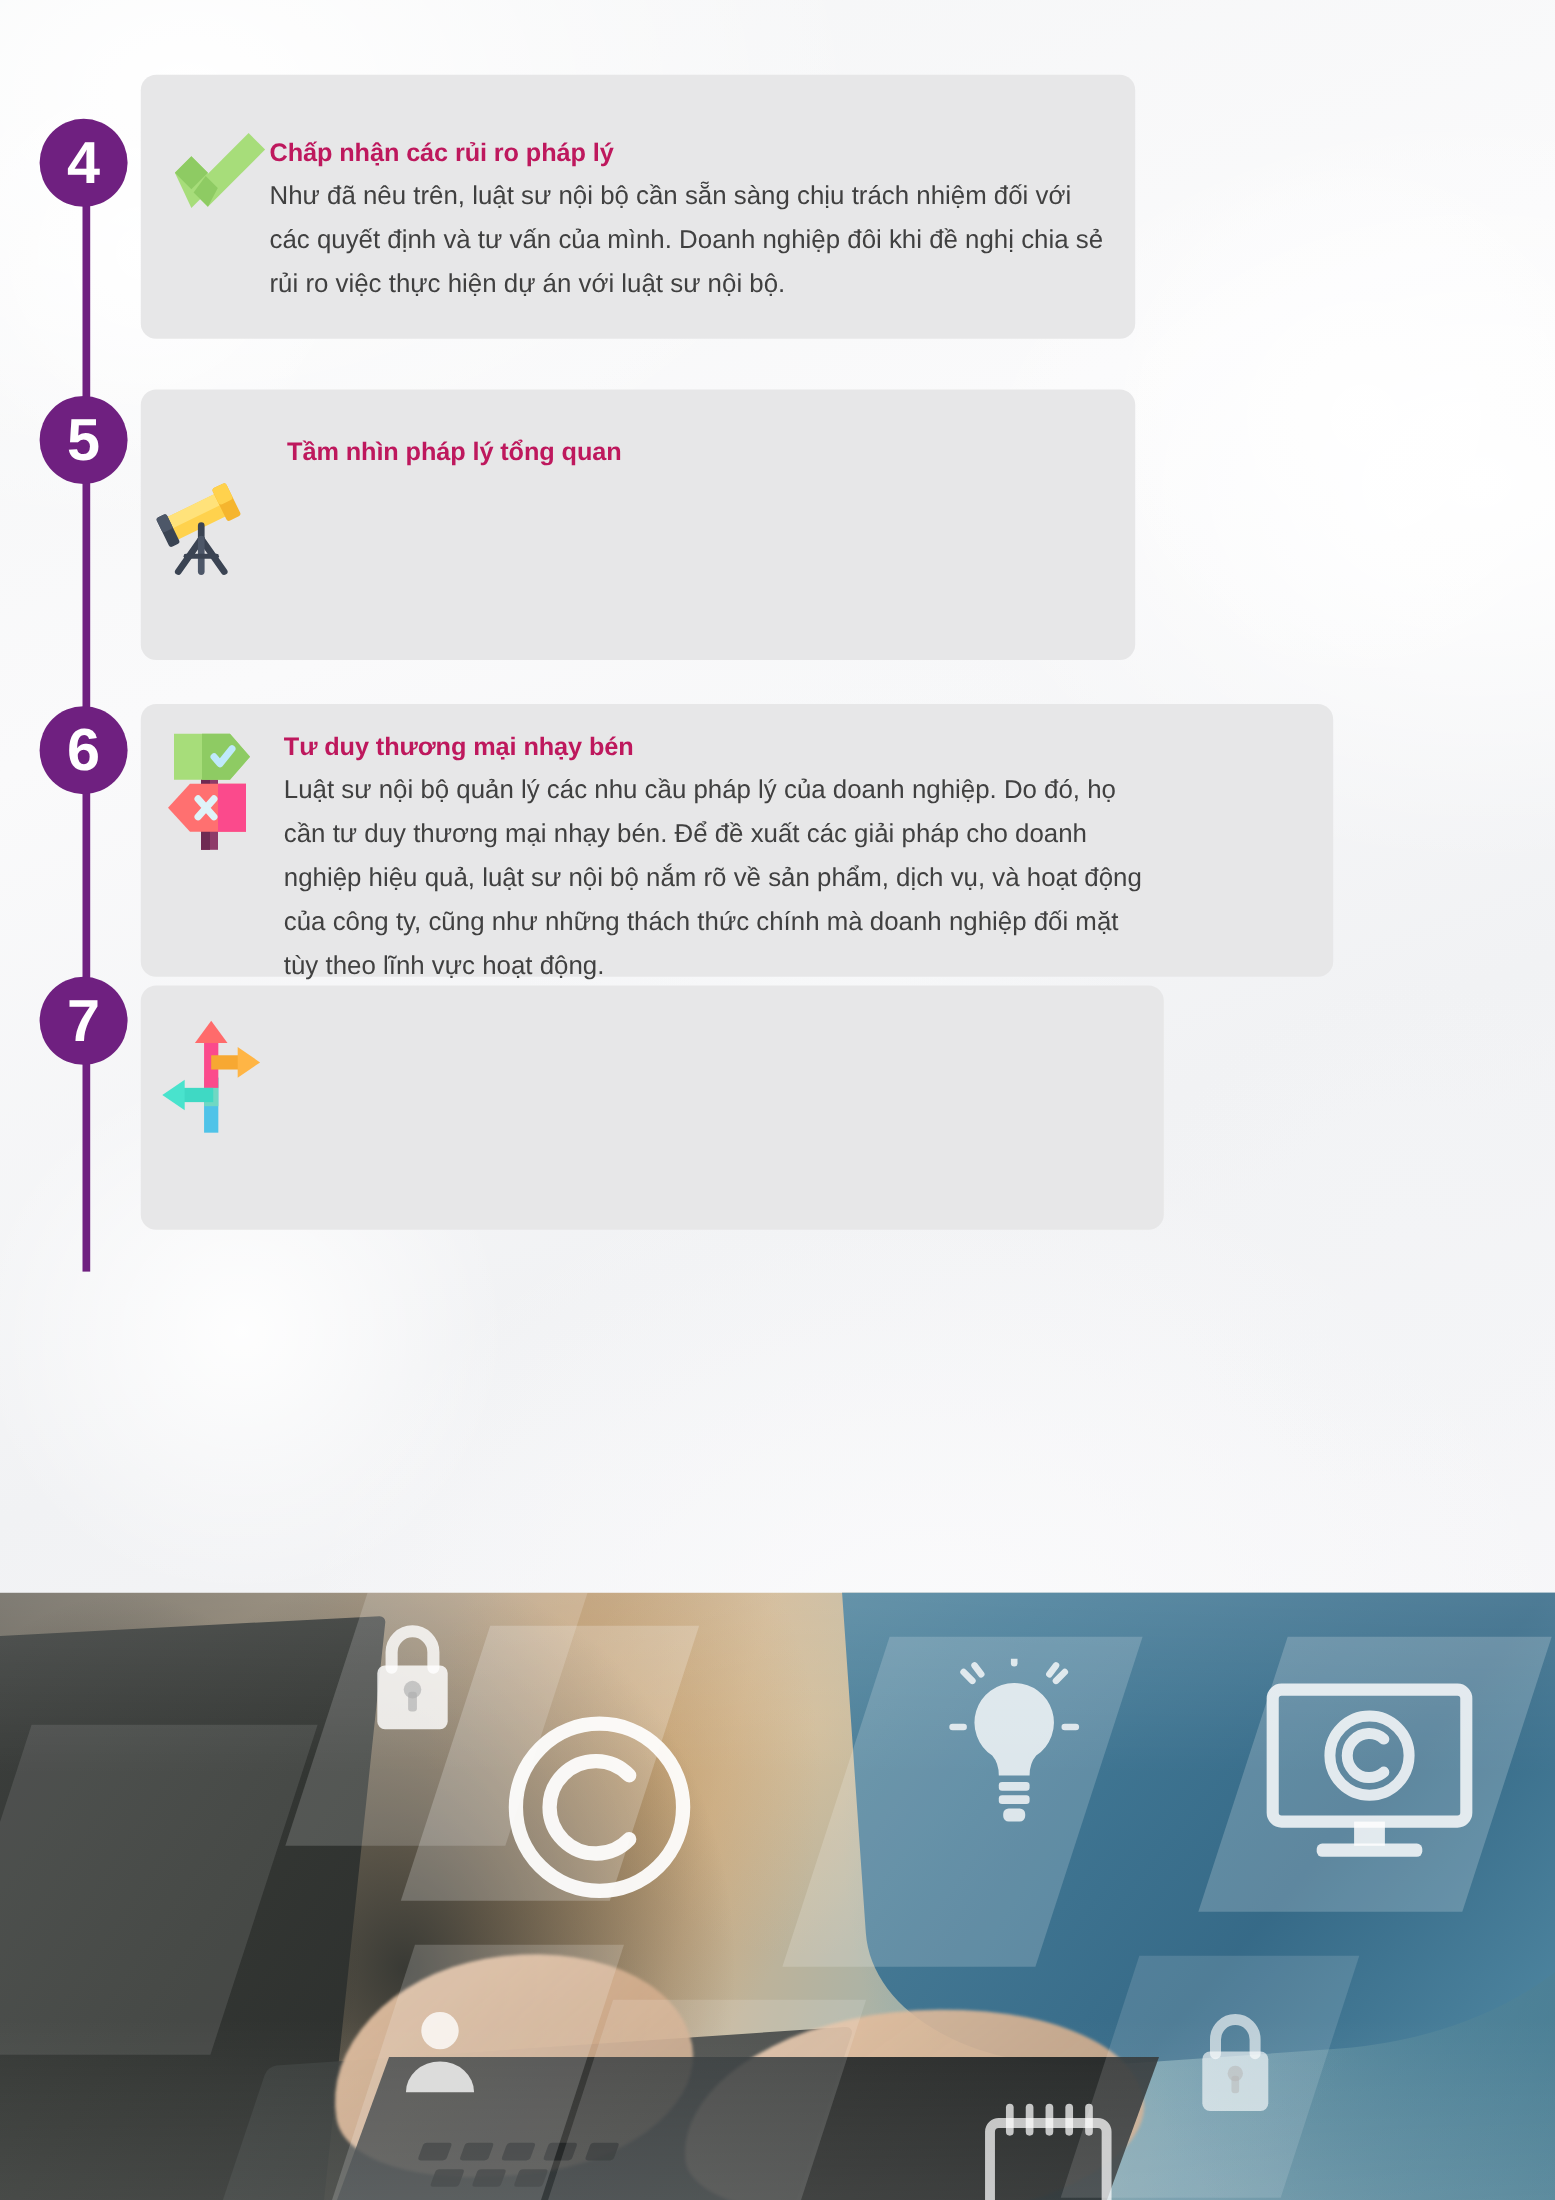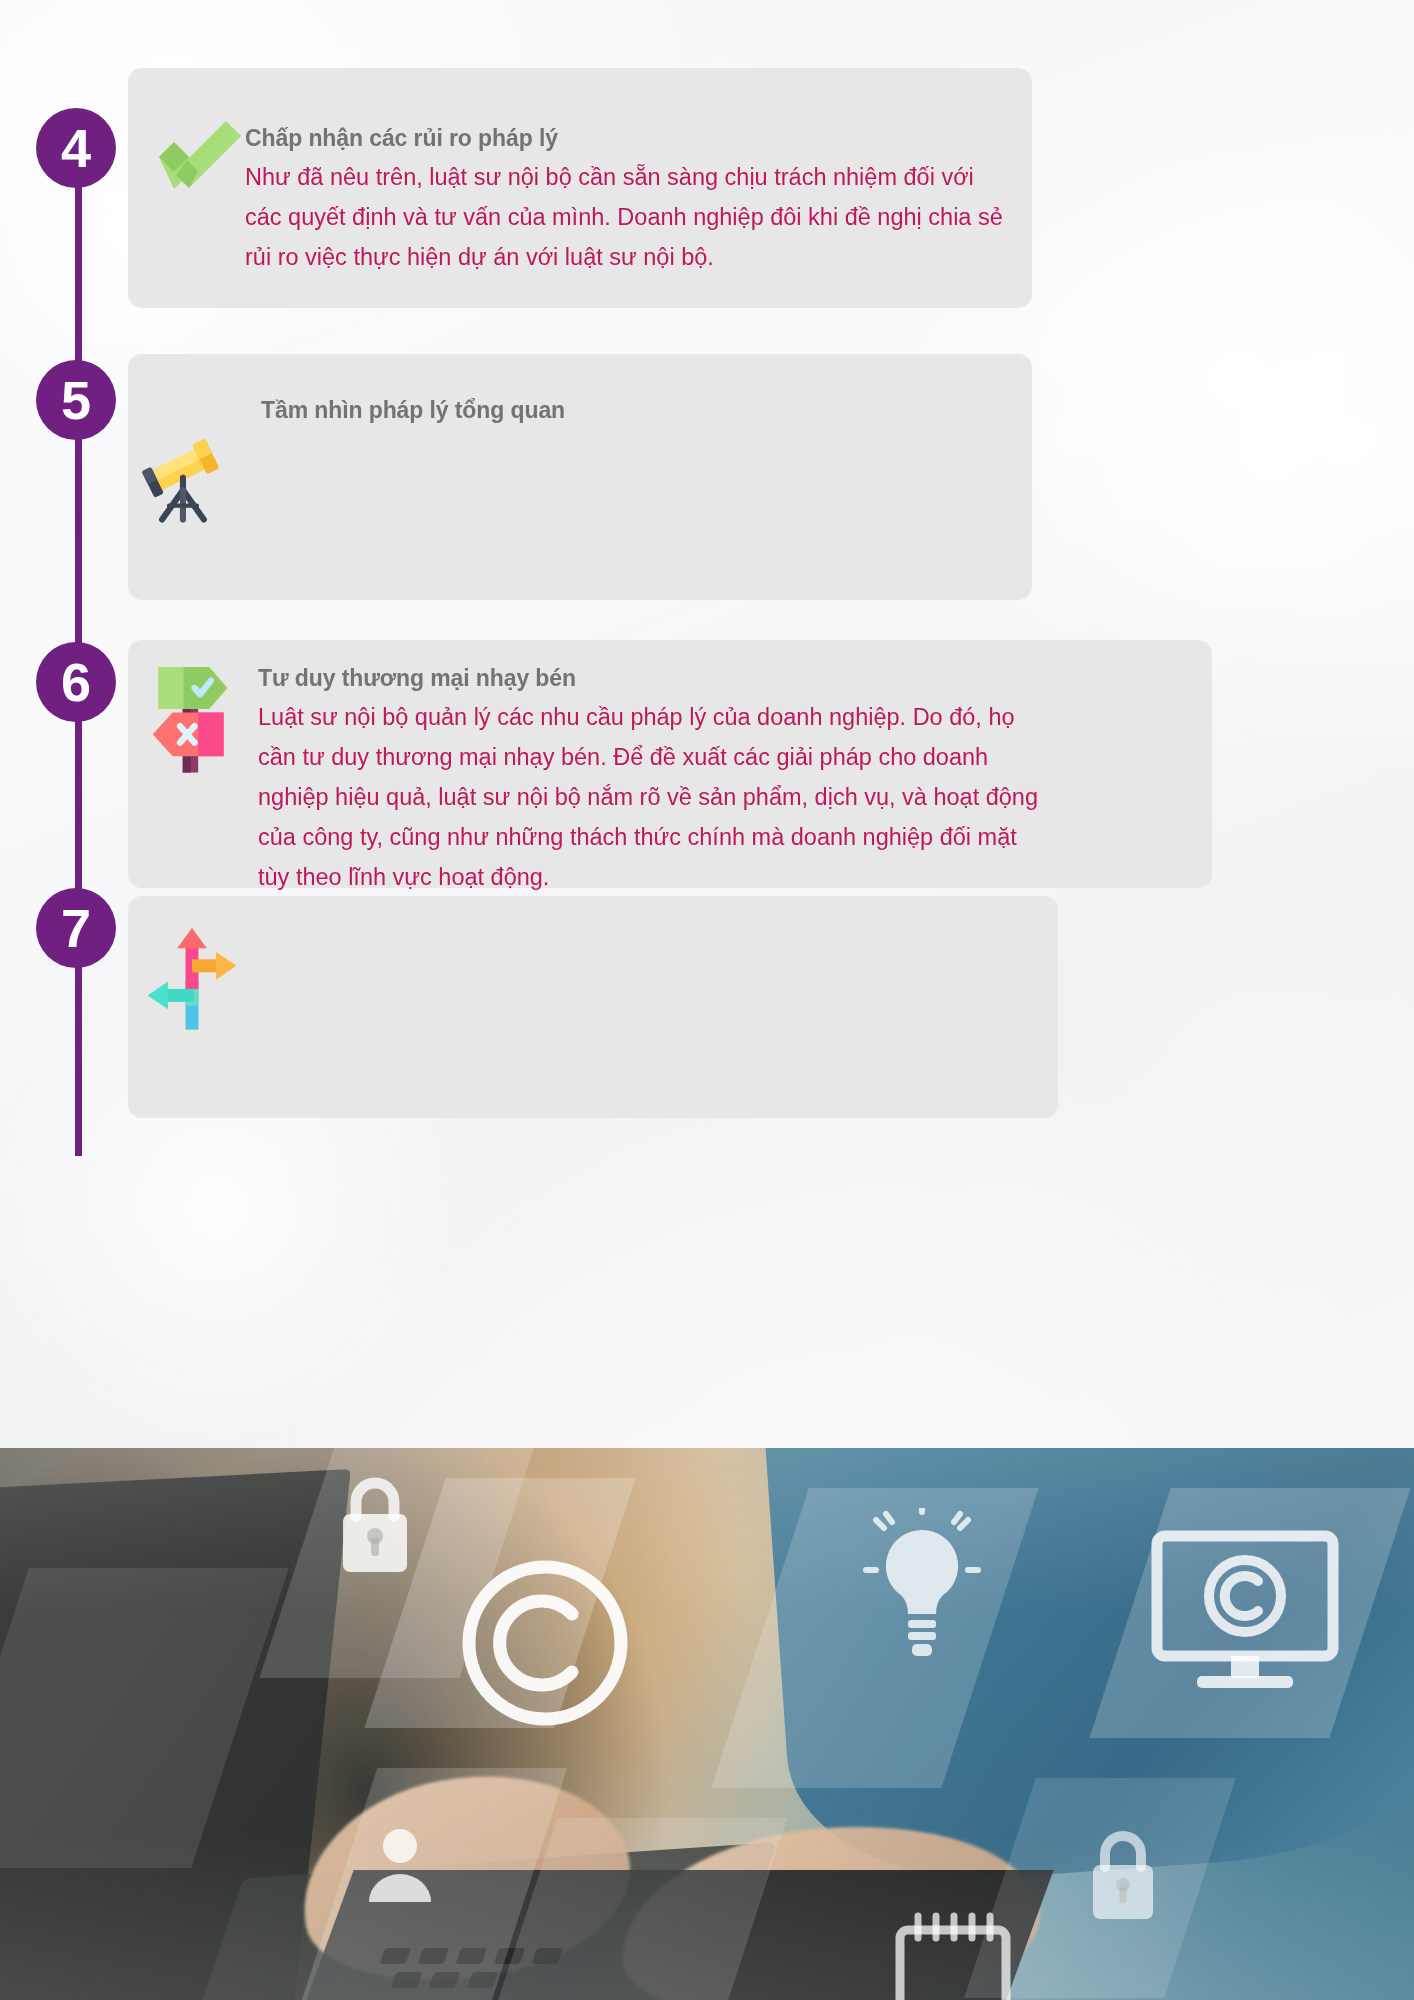--- a/index.html
+++ b/index.html
@@ -68,30 +68,30 @@
     height:100%;
     padding:0;
   }
   .icon-box {
     position:absolute;
     width:100px;
     display:flex; align-items:flex-start; justify-content:center;
   }
   .text-box { position:absolute; }
   .c-title {
-    color:#737373;
+    color:#be185d;
     font-weight:bold;
     font-size:23px;
     line-height:1.25;
     letter-spacing:-0.1px;
     margin-bottom:4px;
     font-family:"Liberation Sans", sans-serif;
   }
   .c-body {
-    color:#be185d;
+    color:#404040;
     font-size:23.5px;
     line-height:40px;
     font-family:"Liberation Sans", sans-serif;
   }
 
   
   #photo {
     position:absolute; left:0; top:1448px;
     width:1414px; height:552px;
     overflow:hidden;

